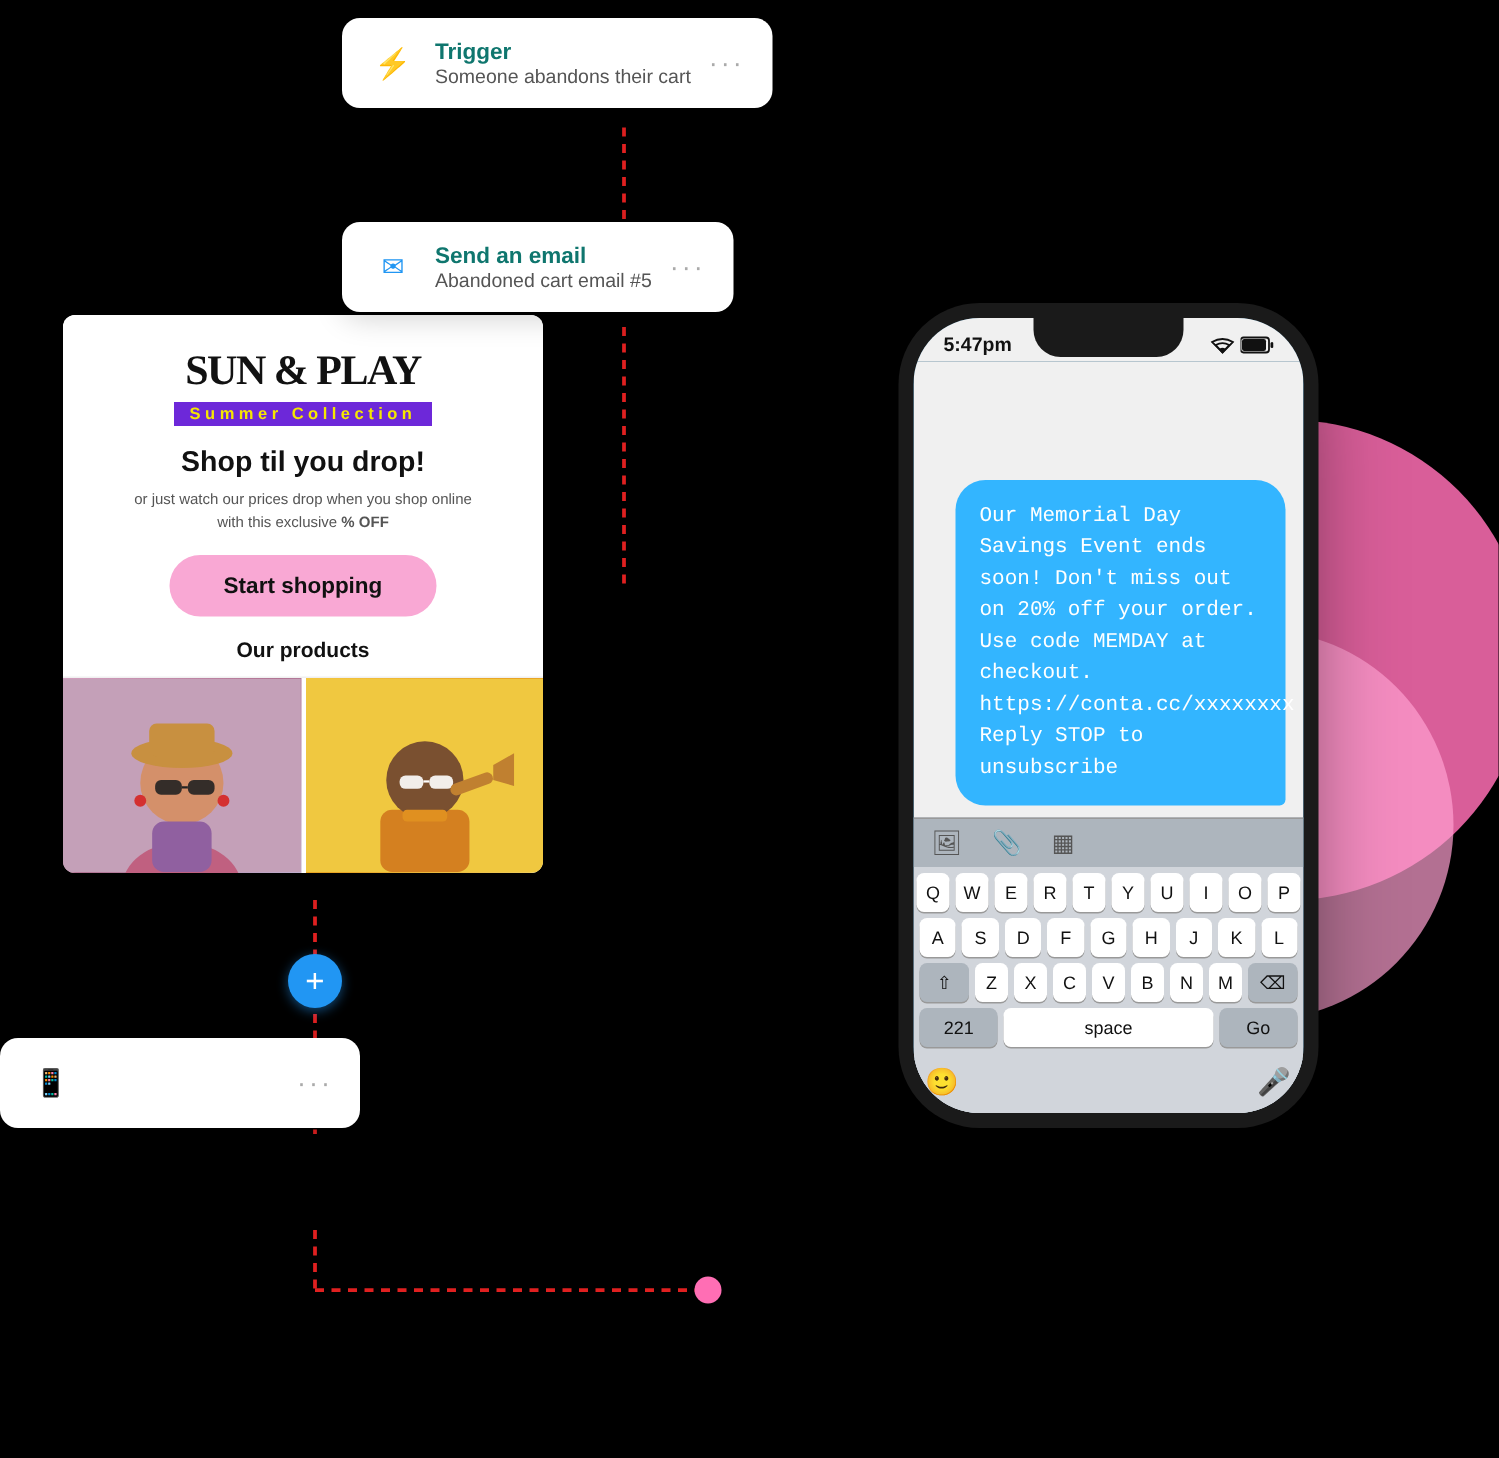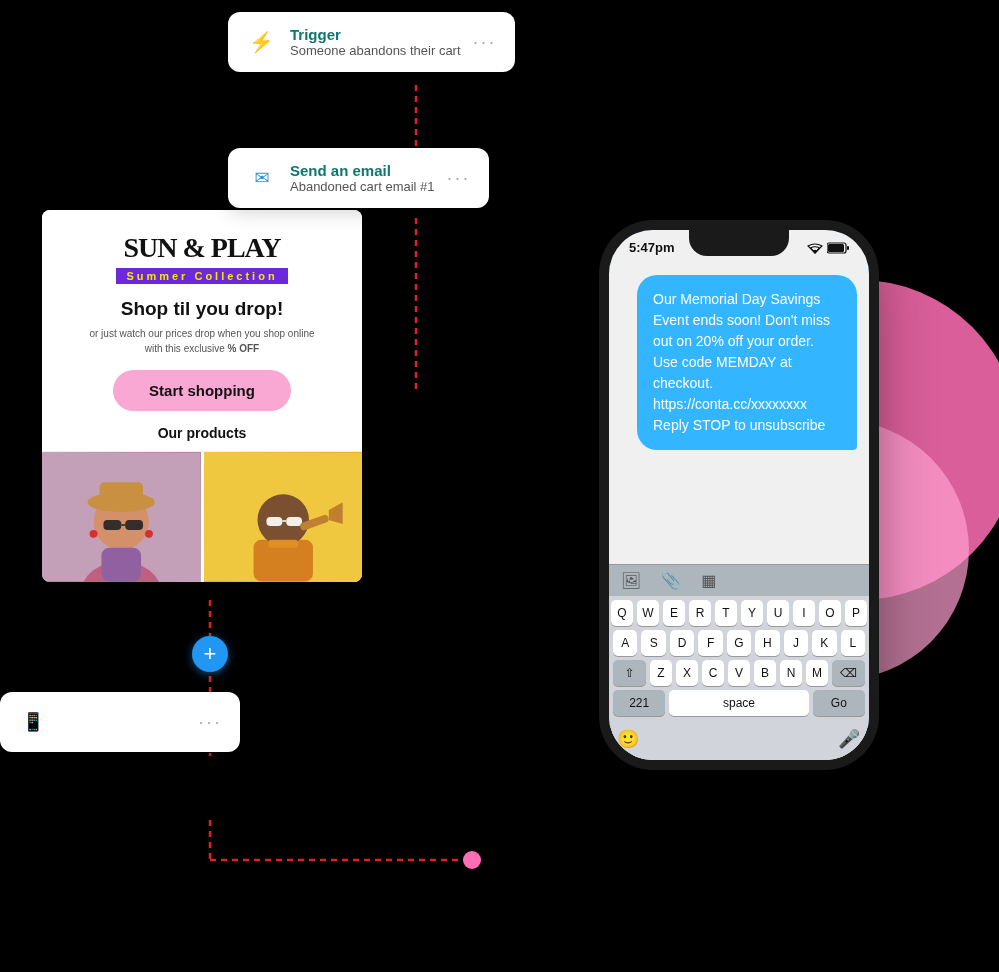--- a/index.html
+++ b/index.html
@@ -200,21 +200,21 @@
       cursor: pointer;
       box-shadow: 0 2px 8px rgba(33,150,243,0.5);
       left: 192px;
       top: 636px;
     }
 
     
     .phone-mockup {
       position: absolute;
       right: 130px;
-      top: 230px;
+      top: 212px;
       width: 260px;
       height: 530px;
       background: #0c4a6e;
       border-radius: 44px;
       box-shadow: 0 0 0 10px #1a1a1a, 0 20px 60px rgba(0,0,0,0.5);
       z-index: 10;
       overflow: hidden;
       display: flex;
       flex-direction: column;
     }
@@ -251,22 +251,23 @@
       flex: 1;
       background: #f0f0f0;
       display: flex;
       flex-direction: column;
       overflow: hidden;
     }
     .sms-bubble-area {
       flex: 1;
       padding: 16px 12px 8px;
       display: flex;
-      align-items: flex-start;
+      align-items: flex-end;
       justify-content: flex-end;
+      font-family: Liberation Mono, monospace;
     }
     .sms-bubble {
       background: #33b5ff;
       color: #fff;
       border-radius: 20px 20px 4px 20px;
       padding: 14px 16px;
       font-size: 14px;
       line-height: 1.5;
       max-width: 220px;
     }
@@ -376,21 +377,21 @@
     <div class="card-title">Trigger</div>
     <div class="card-sub">Someone abandons their cart</div>
   </div>
   <div class="card-dots">···</div>
 </div>
 
 <div class="workflow-card email-card">
   <div class="card-icon" style="color:#2196F3; font-size:18px;">✉</div>
   <div class="card-text">
     <div class="card-title">Send an email</div>
-    <div class="card-sub">Abandoned cart email #1</div>
+    <div class="card-sub">Abandoned cart email #5</div>
   </div>
   <div class="card-dots">···</div>
 </div>
 
 <div class="email-preview">
   <div class="email-preview-header">
     <div class="email-brand">SUN &amp; PLAY</div>
     <div class="email-collection">Summer Collection</div>
     <div class="email-headline">Shop til you drop!</div>
     <div class="email-subtext">

